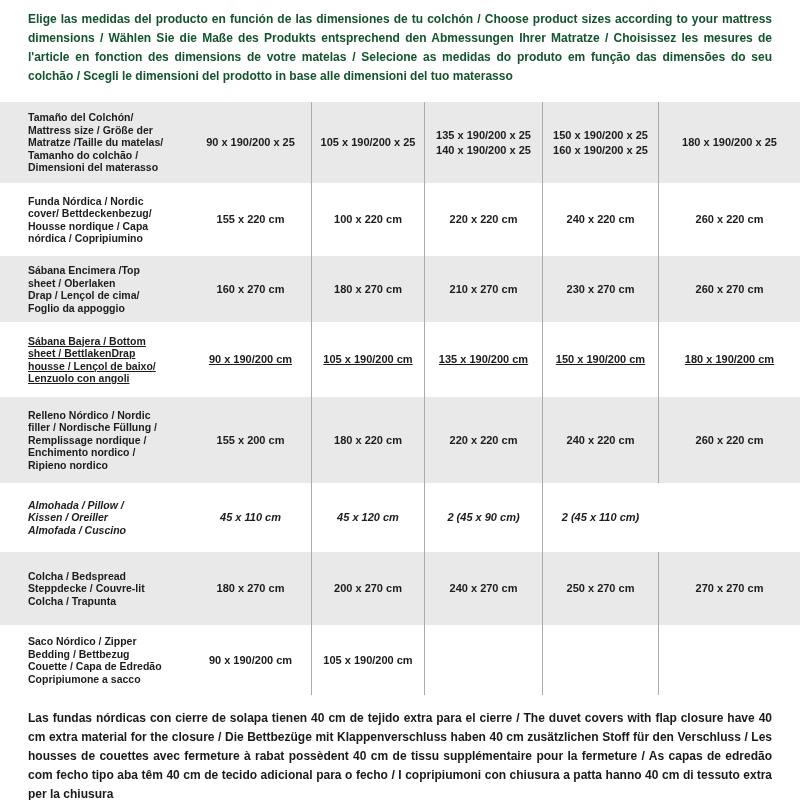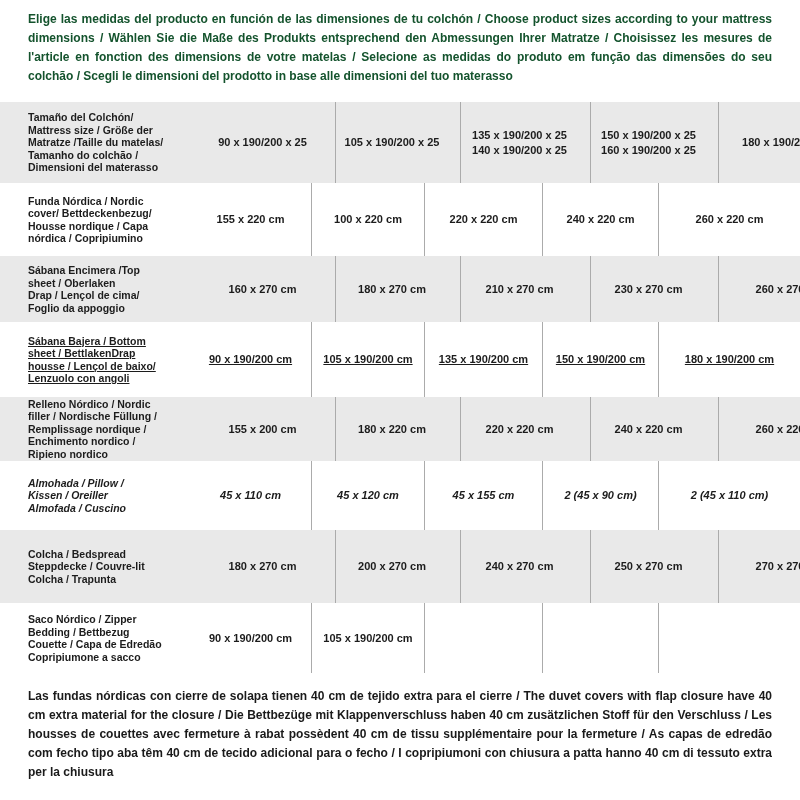--- a/index.html
+++ b/index.html
@@ -28,27 +28,27 @@
   }
   .size-table {
     margin-top: 16px;
     width: 800px;
   }
   .t-row {
     display: grid;
     grid-template-columns: 190px 121px 113px 118px 116px 142px;
     width: 800px;
   }
-  .t-row.stripe { background: #e9e9e9; gap: 12px; }
+  .t-row.stripe { background: #e9e9e9; }
   .t-row.plain  { background: #ffffff; }
   .r1 { height: 81px; }
   .r2 { height: 73px; }
   .r3 { height: 66px; }
   .r4 { height: 75px; text-decoration: underline; }
-  .r5 { height: 64px; }
+  .r5 { height: 86px; }
   .r6 { height: 69px; font-style: italic; }
   .r7 { height: 73px; }
   .r8 { height: 70px; }
   .cell {
     display: flex;
     align-items: center;
     justify-content: center;
     text-align: center;
     font-weight: 700;
     font-size: 11px;
@@ -146,21 +146,20 @@
       <div class="cell divided">240 x 220 cm</div>
       <div class="cell divided">260 x 220 cm</div>
     </div>
 
     <div class="t-row plain r6">
       <div class="cell label-cell">Almohada  / Pillow /
 Kissen / Oreiller
 Almofada / Cuscino</div>
       <div class="cell">45 x 110 cm</div>
       <div class="cell divided">45 x 120 cm</div>
-      <div class="cell divided">45 x 155 cm</div>
       <div class="cell divided">2 (45 x 90 cm)</div>
       <div class="cell divided">2 (45 x 110 cm)</div>
     </div>
 
     <div class="t-row stripe r7">
       <div class="cell label-cell">Colcha / Bedspread
 Steppdecke / Couvre-lit
 Colcha / Trapunta</div>
       <div class="cell">180 x 270 cm</div>
       <div class="cell divided">200 x 270 cm</div>

